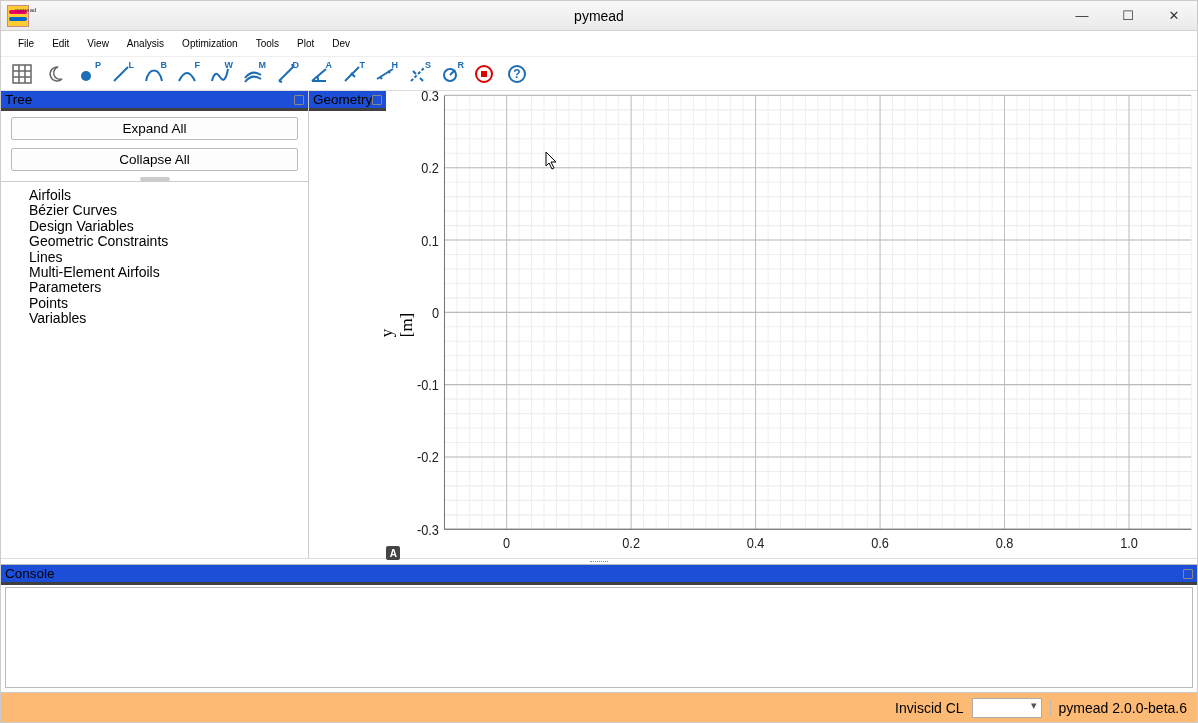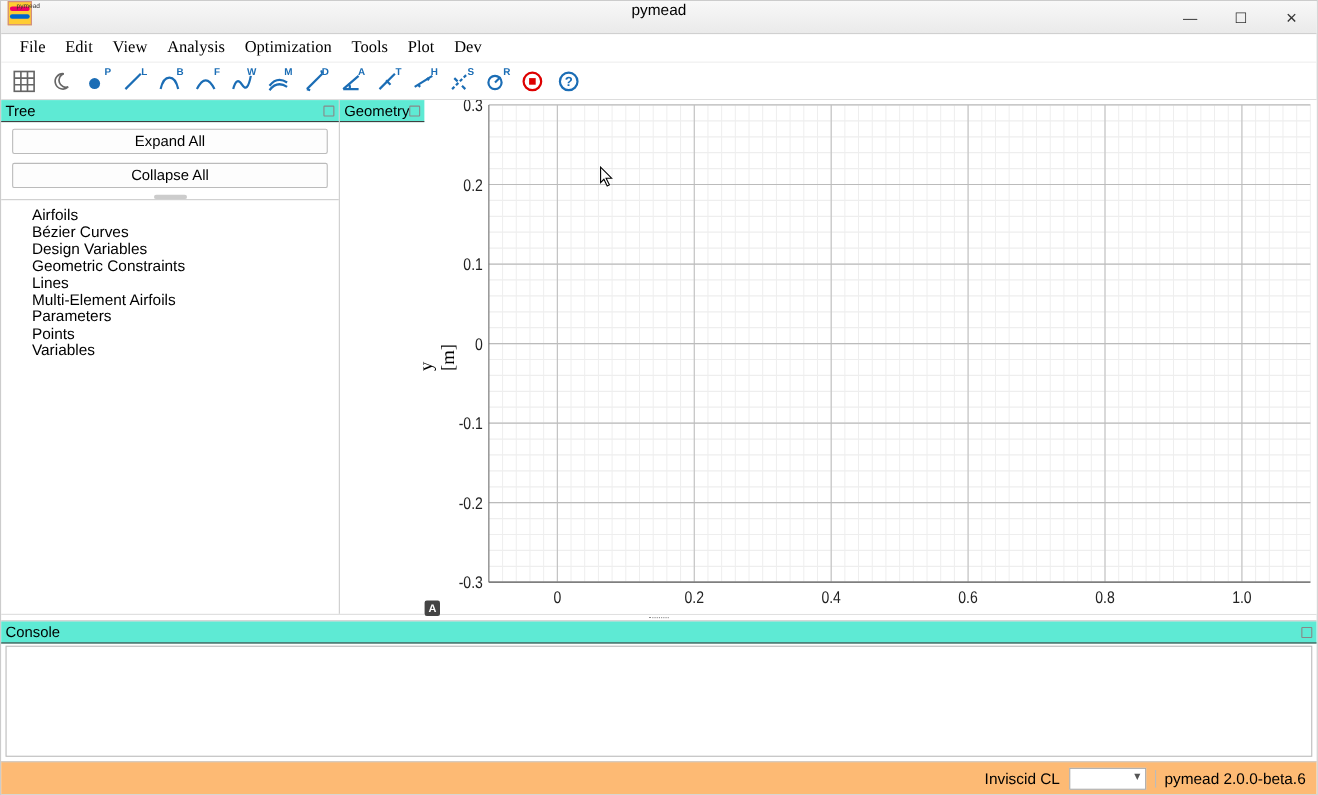--- a/index.html
+++ b/index.html
@@ -1,46 +1,46 @@
 <!DOCTYPE html>
 <html><head>
 <meta charset="utf-8">
 <style>
   * { box-sizing: border-box; margin: 0; padding: 0; }
   html, body { font-family: "Segoe UI", "Liberation Sans", sans-serif; font-size: 14px; color: #000; background: #fff; }
   body { width: 1198px; height: 723px; display: flex; flex-direction: column; border: 1px solid #ccc; }
 
   
-  .titlebar { height: 30px; background: linear-gradient(#f8f8f8,#eaeaea); display:flex; align-items:flex-start; position:relative; border-bottom:1px solid #d0d0d0;}
+  .titlebar { height: 30px; background: linear-gradient(#f8f8f8,#eaeaea); display:flex; align-items:center; position:relative; border-bottom:1px solid #d0d0d0;}
   .titlebar .icon { width:22px; height:22px; margin:0 6px; background:#ffcc33; border:1px solid #c88; position:relative; }
   .titlebar .icon::before { content:""; position:absolute; left:1px; right:1px; top:4px; height:4px; background:#e06; border-radius:2px;}
   .titlebar .icon::after { content:""; position:absolute; left:1px; right:1px; top:11px; height:4px; background:#06c; border-radius:2px;}
   .titlebar .tiny { position:absolute; left:7px; top:1px; font-size:6px; color:#333;}
   .titlebar .title { position:absolute; left:50%; transform:translateX(-50%); font-size:14px; }
   .win-controls { margin-left:auto; display:flex; }
   .win-btn { width:46px; height:30px; display:flex; align-items:center; justify-content:center; font-size:13px; color:#333; cursor:pointer; font-family:Arial,sans-serif;}
 
   
   .menubar { height:26px; display:flex; align-items:center; padding:0 8px; gap:0; border-bottom:1px solid #eee;}
-  .menu-item { padding:2px 9px; cursor:pointer; font-size:15px;font-family:Liberation Serif, serif; }
+  .menu-item { padding:2px 9px; cursor:pointer; font-size:10px; }
 
   
   .toolbar { height:34px; display:flex; align-items:center; padding:0 6px; gap:3px; border-bottom:1px solid #ddd;}
   .tool { width:30px; height:26px; display:flex; align-items:center; justify-content:center; cursor:pointer; position:relative; border-radius:3px;}
   .tool svg { width:22px; height:22px; }
   .tool .sup { position:absolute; top:-1px; right:2px; font-size:9px; color:#1b6db5; font-weight:600;}
   .stroke-blue { stroke:#1b6db5; fill:none; stroke-width:2; }
   .fill-blue { fill:#1b6db5; }
   .stroke-gray { stroke:#666; fill:none; stroke-width:1.5;}
   .stroke-red { stroke:#d00; fill:none; stroke-width:2;}
 
   
   .main-split { flex:1 1 auto; display:flex; min-height:0;}
   .left-pane { width:308px; display:flex; flex-direction:column; border-right:1px solid #ccc;}
-  .pane-header { height:20px; padding:0 4px; font-size:13.5px; border-bottom:1px solid #404040; display:flex; align-items:center; background:#5eead4;}
+  .pane-header { height:20px; padding:0 4px; font-size:13.5px; border-bottom:3px solid #404040; display:flex; align-items:center; background:#1d4ed8;}
   .pane-header .square { margin-left:auto; width:10px;height:10px; border:1px solid #888; border-radius:1px; cursor:pointer;}
   .tree-buttons { display:flex; gap:8px; padding:6px 10px;flex-direction:column;}
   .tree-btn { flex:1; padding:3px 0; border:1px solid #bbb; background:#fdfdfd; border-radius:2px; cursor:pointer; font-size:13.5px;}
   .tree-scroll { flex:1; overflow:auto; border-top:1px solid #ccc; position:relative;}
   .tree-handle { height:4px; margin:0 auto; width:30px; background:#ccc; border-radius:2px;}
   .tree-list { padding:6px 14px 6px 28px; }
   .tree-item { font-size:14px; line-height:1.1; cursor:pointer; padding:0;}
 
   .right-pane { flex:1; display:flex; flex-direction:row; min-width:0;}
   .geom-body { flex:1; position:relative; background:#fff; display:flex;}

